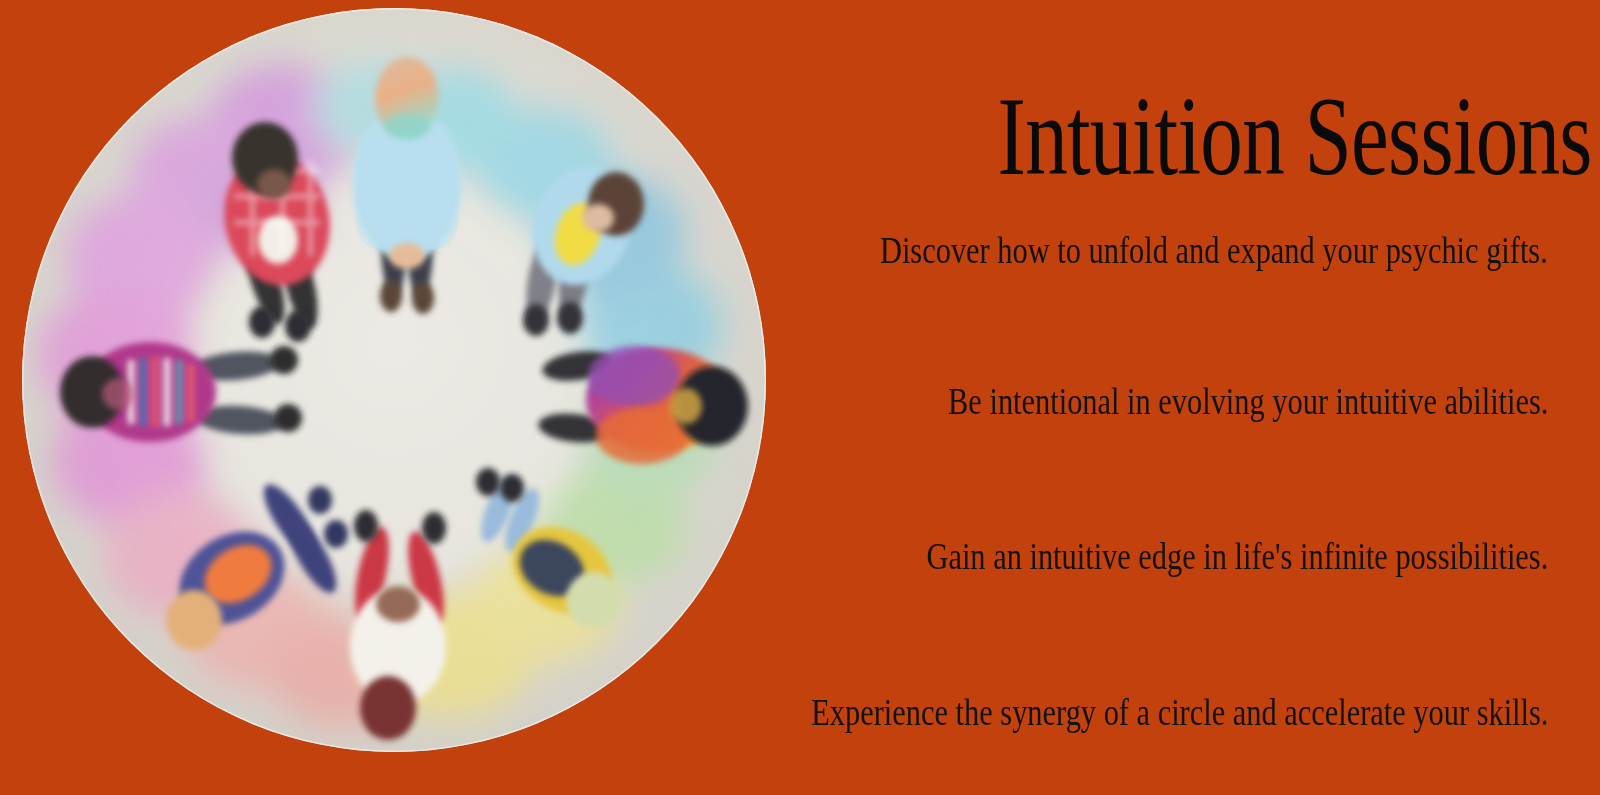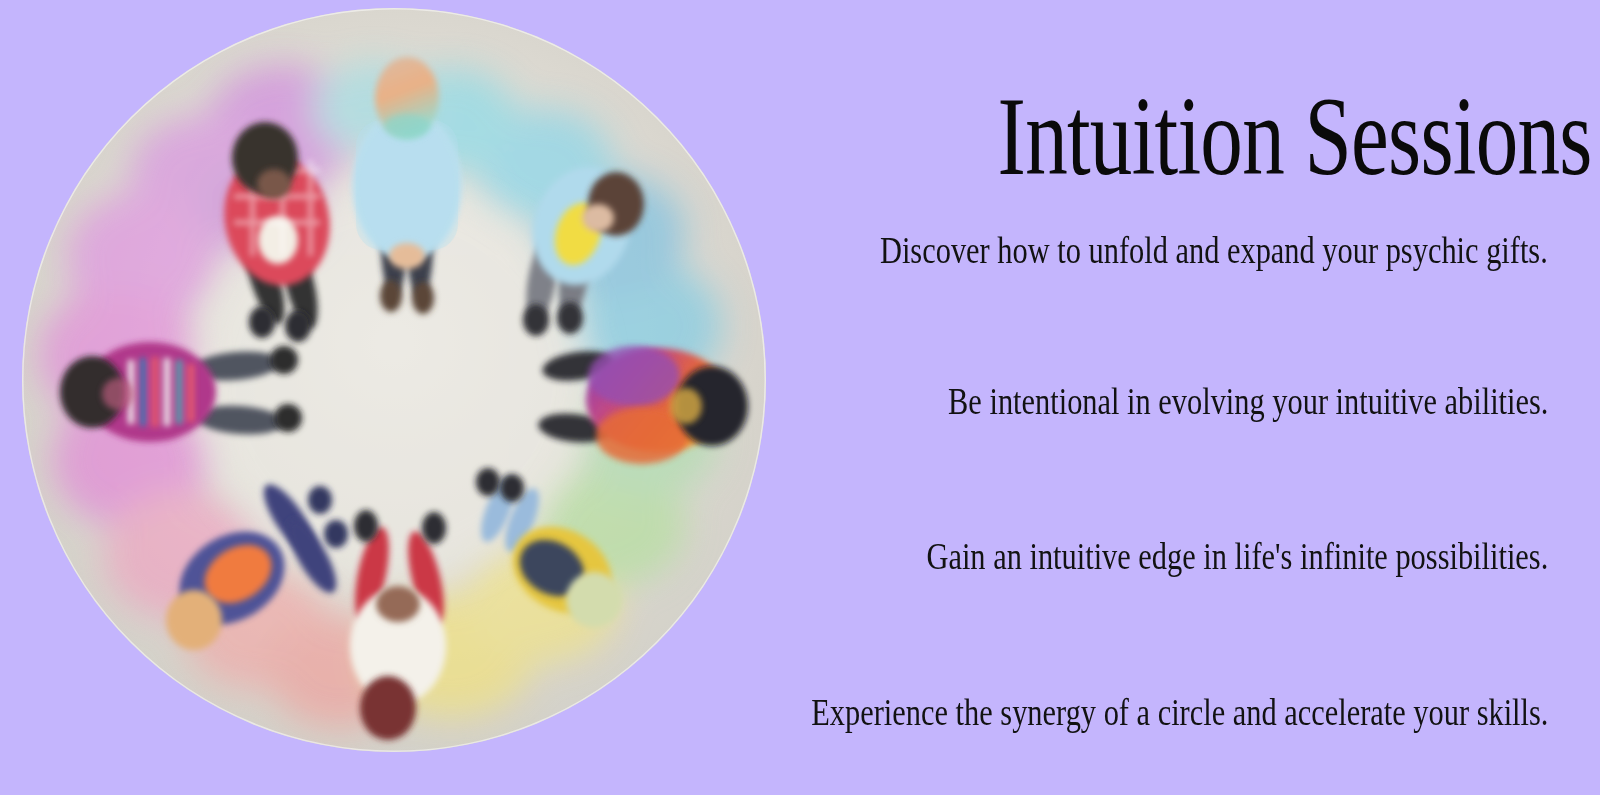--- a/index.html
+++ b/index.html
@@ -8,21 +8,21 @@
     padding: 0;
     background: #ffffff;
   }
   body {
     font-family: "Liberation Serif", serif;
   }
   .banner {
     position: relative;
     width: 1600px;
     height: 795px;
-    background: #c4b5fd;
+    background: #c2410c;
     overflow: hidden;
   }
 
   
   .photo-circle {
     position: absolute;
     left: 22px;
     top: 8px;
     width: 744px;
     height: 744px;

